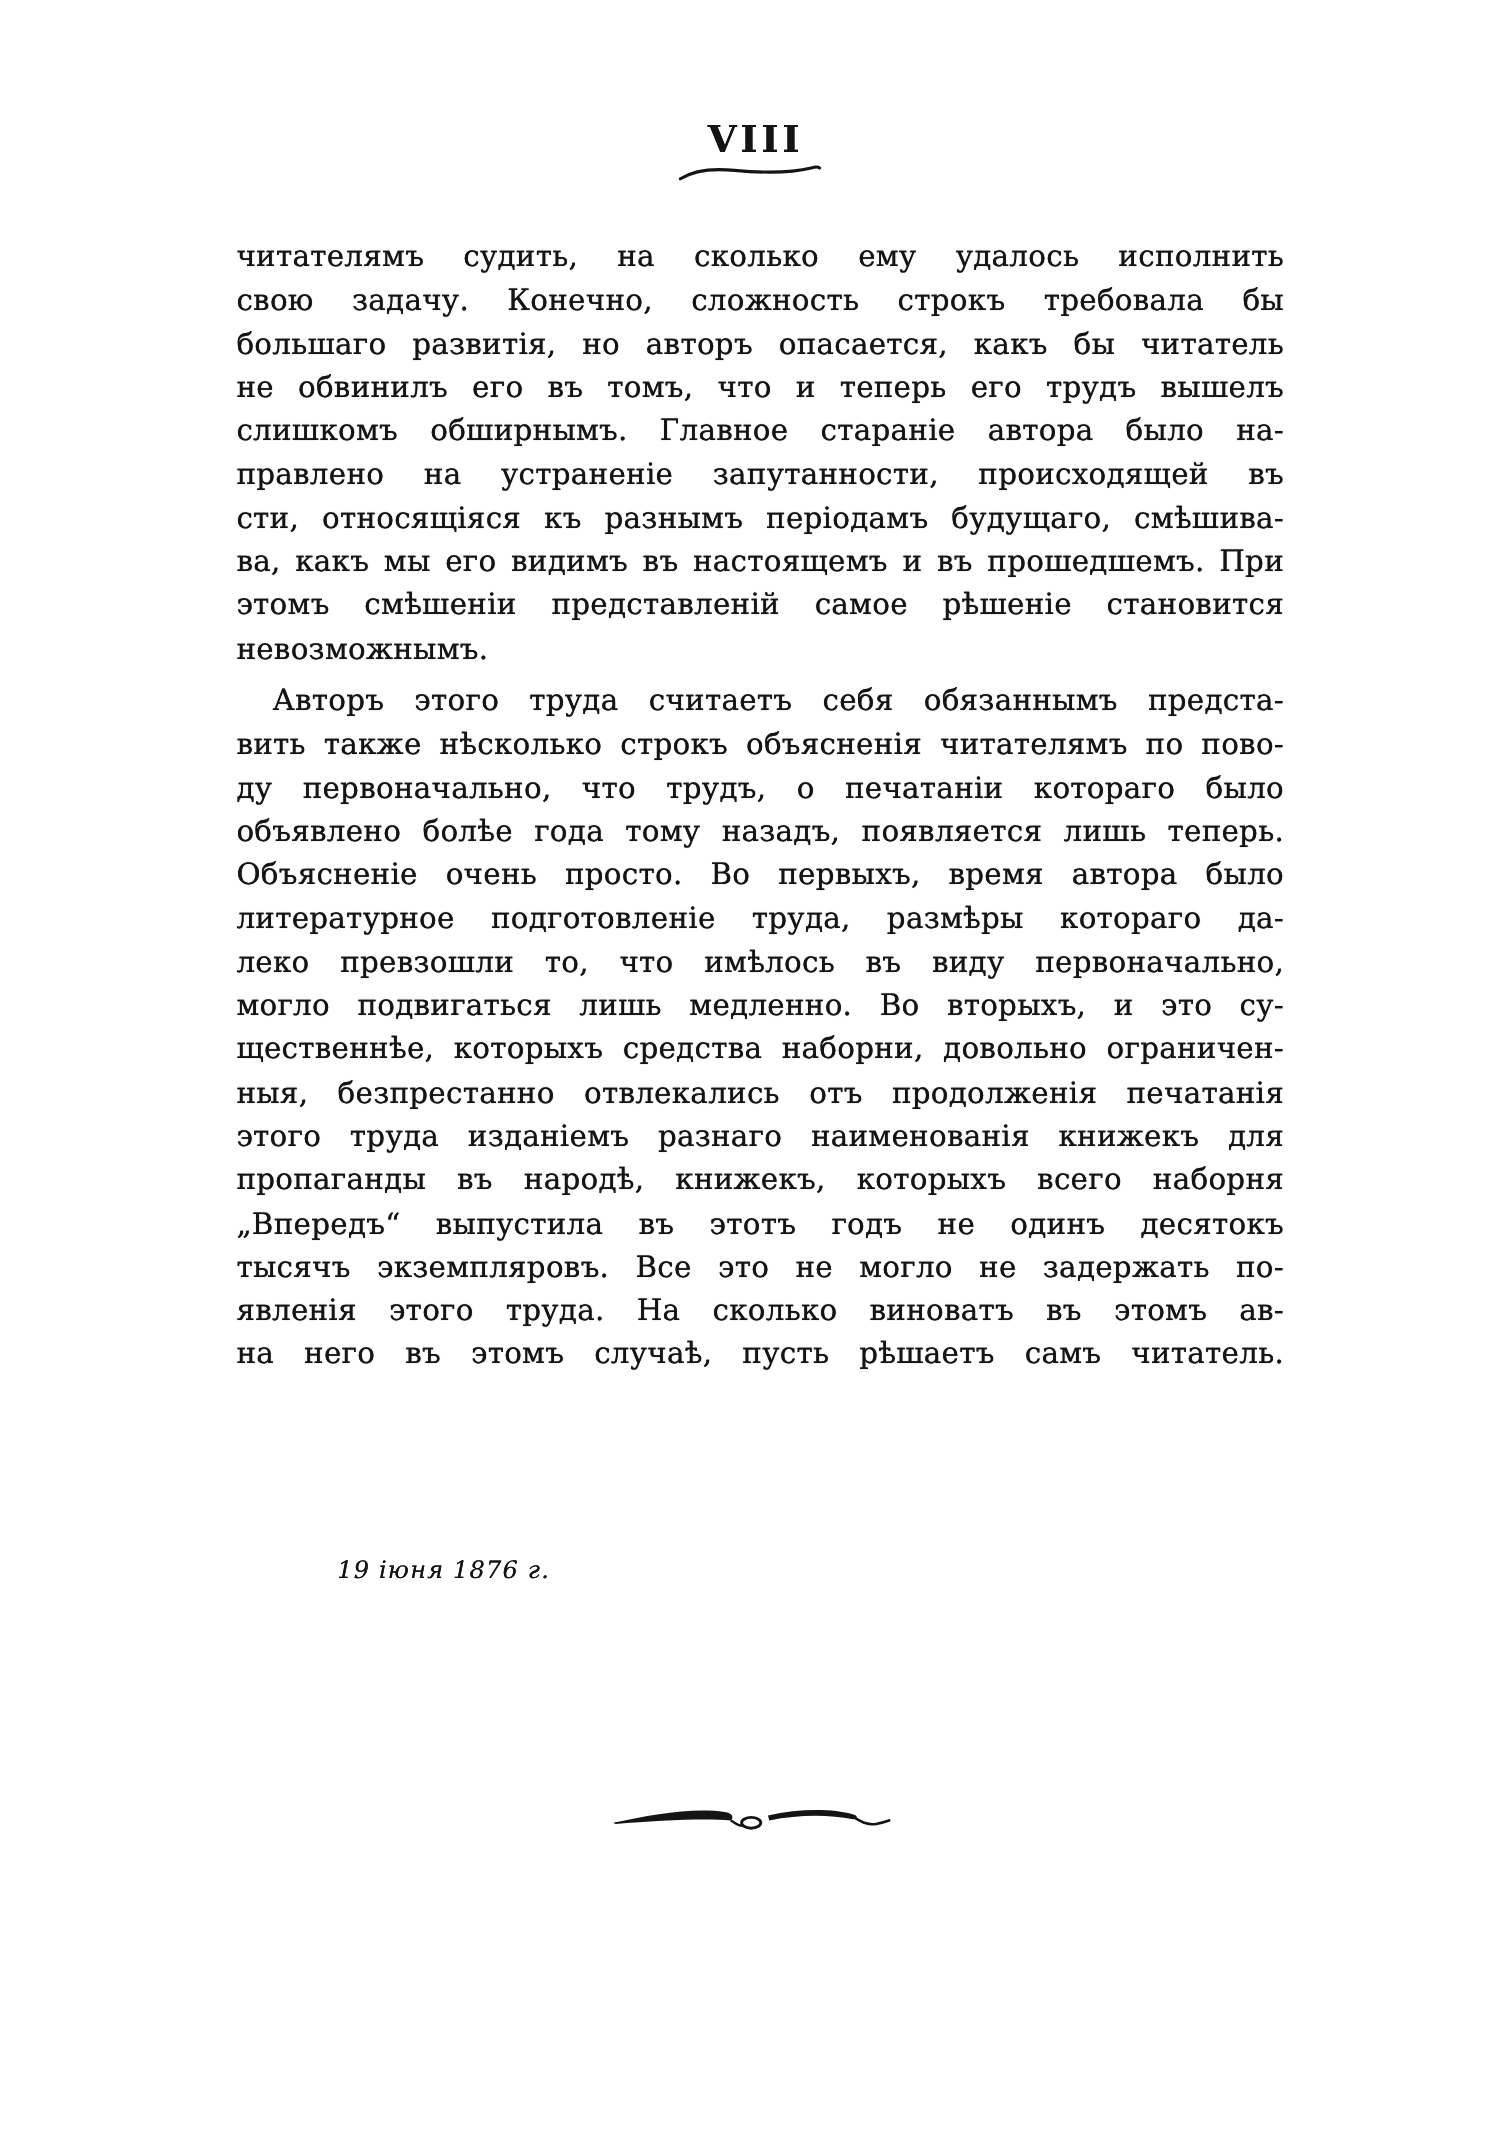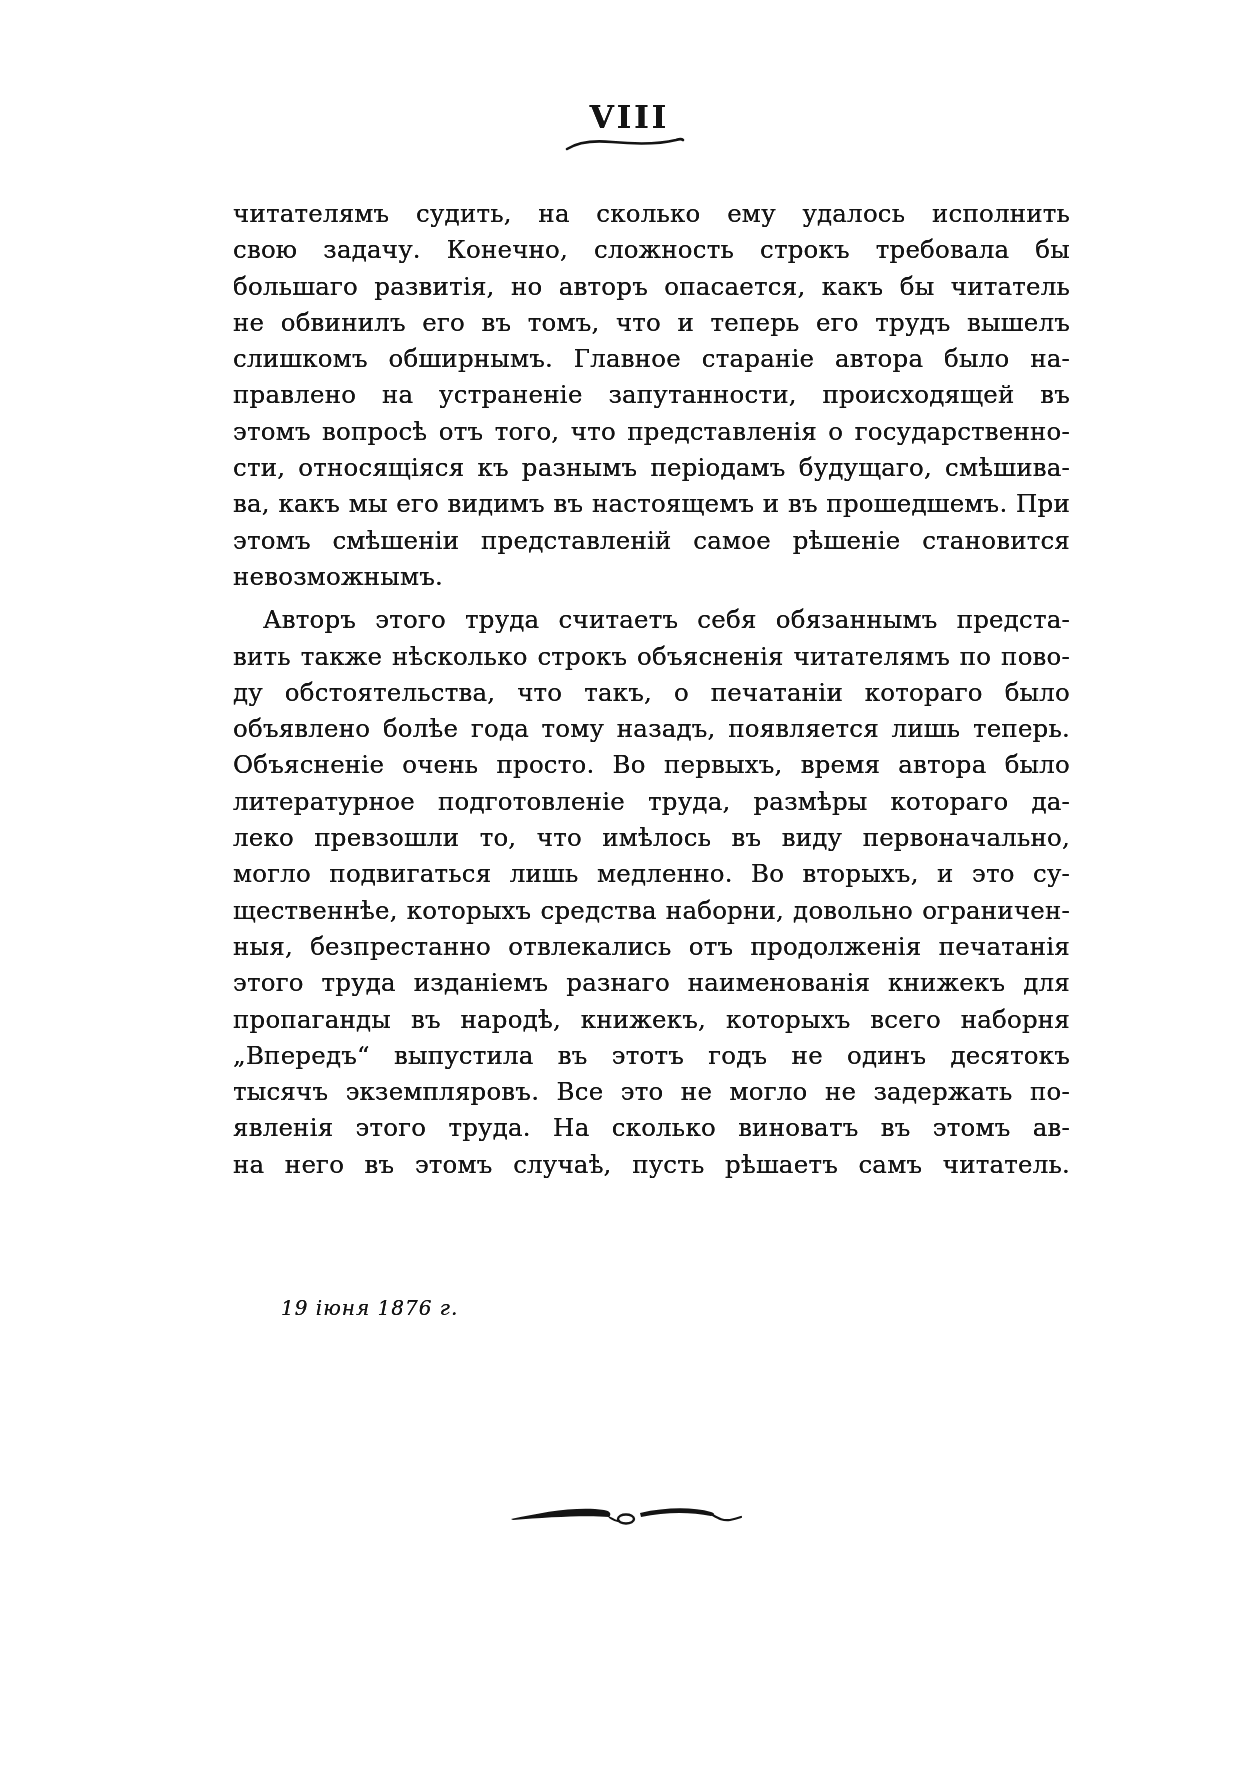--- a/index.html
+++ b/index.html
@@ -45,21 +45,20 @@
     letter-spacing: 0.2px;
     text-shadow: 0 0 0.6px currentColor;
   }
   .paragraph + .paragraph {
     margin-top: 7px;
   }
   .line {
     text-align: justify;
     text-align-last: justify;
     white-space: normal;
-    margin-left: 36px;
   }
   .line.no-just {
     text-align-last: left;
   }
   .line.indent {
     text-indent: 30px;
   }
   .dateline {
     position: absolute;
     left: 281px;
@@ -86,30 +85,29 @@
 </div>
 
 <main class="text-block" id="text-block">
     <div class="paragraph">
       <div class="line">читателямъ судить, на сколько ему удалось исполнить</div>
       <div class="line">свою задачу. Конечно, сложность строкъ требовала бы</div>
       <div class="line">большаго развитія, но авторъ опасается, какъ бы читатель</div>
       <div class="line">не обвинилъ его въ томъ, что и теперь его трудъ вышелъ</div>
       <div class="line">слишкомъ обширнымъ. Главное стараніе автора было на-</div>
       <div class="line">правлено на устраненіе запутанности, происходящей въ</div>
-      <div class="line">этомъ вопросѣ отъ того, что представленія о государственно-</div>
       <div class="line">сти, относящіяся къ разнымъ періодамъ будущаго, смѣшива-</div>
       <div class="line">ва, какъ мы его видимъ въ настоящемъ и въ прошедшемъ. При</div>
       <div class="line">этомъ смѣшеніи представленій самое рѣшеніе становится</div>
       <div class="line no-just">невозможнымъ.</div>
     </div>
     <div class="paragraph">
       <div class="line indent">Авторъ этого труда считаетъ себя обязаннымъ предста-</div>
       <div class="line">вить также нѣсколько строкъ объясненія читателямъ по пово-</div>
-      <div class="line">ду обстоятельства, что такъ, о печатаніи котораго было</div>
+      <div class="line">ду первоначально, что трудъ, о печатаніи котораго было</div>
       <div class="line">объявлено болѣе года тому назадъ, появляется лишь теперь.</div>
       <div class="line">Объясненіе очень просто. Во первыхъ, время автора было</div>
       <div class="line">литературное подготовленіе труда, размѣры котораго да-</div>
       <div class="line">леко превзошли то, что имѣлось въ виду первоначально,</div>
       <div class="line">могло подвигаться лишь медленно. Во вторыхъ, и это су-</div>
       <div class="line">щественнѣе, которыхъ средства наборни, довольно ограничен-</div>
       <div class="line">ныя, безпрестанно отвлекались отъ продолженія печатанія</div>
       <div class="line">этого труда изданіемъ разнаго наименованія книжекъ для</div>
       <div class="line">пропаганды въ народѣ, книжекъ, которыхъ всего наборня</div>
       <div class="line">„Впередъ“ выпустила въ этотъ годъ не одинъ десятокъ</div>

